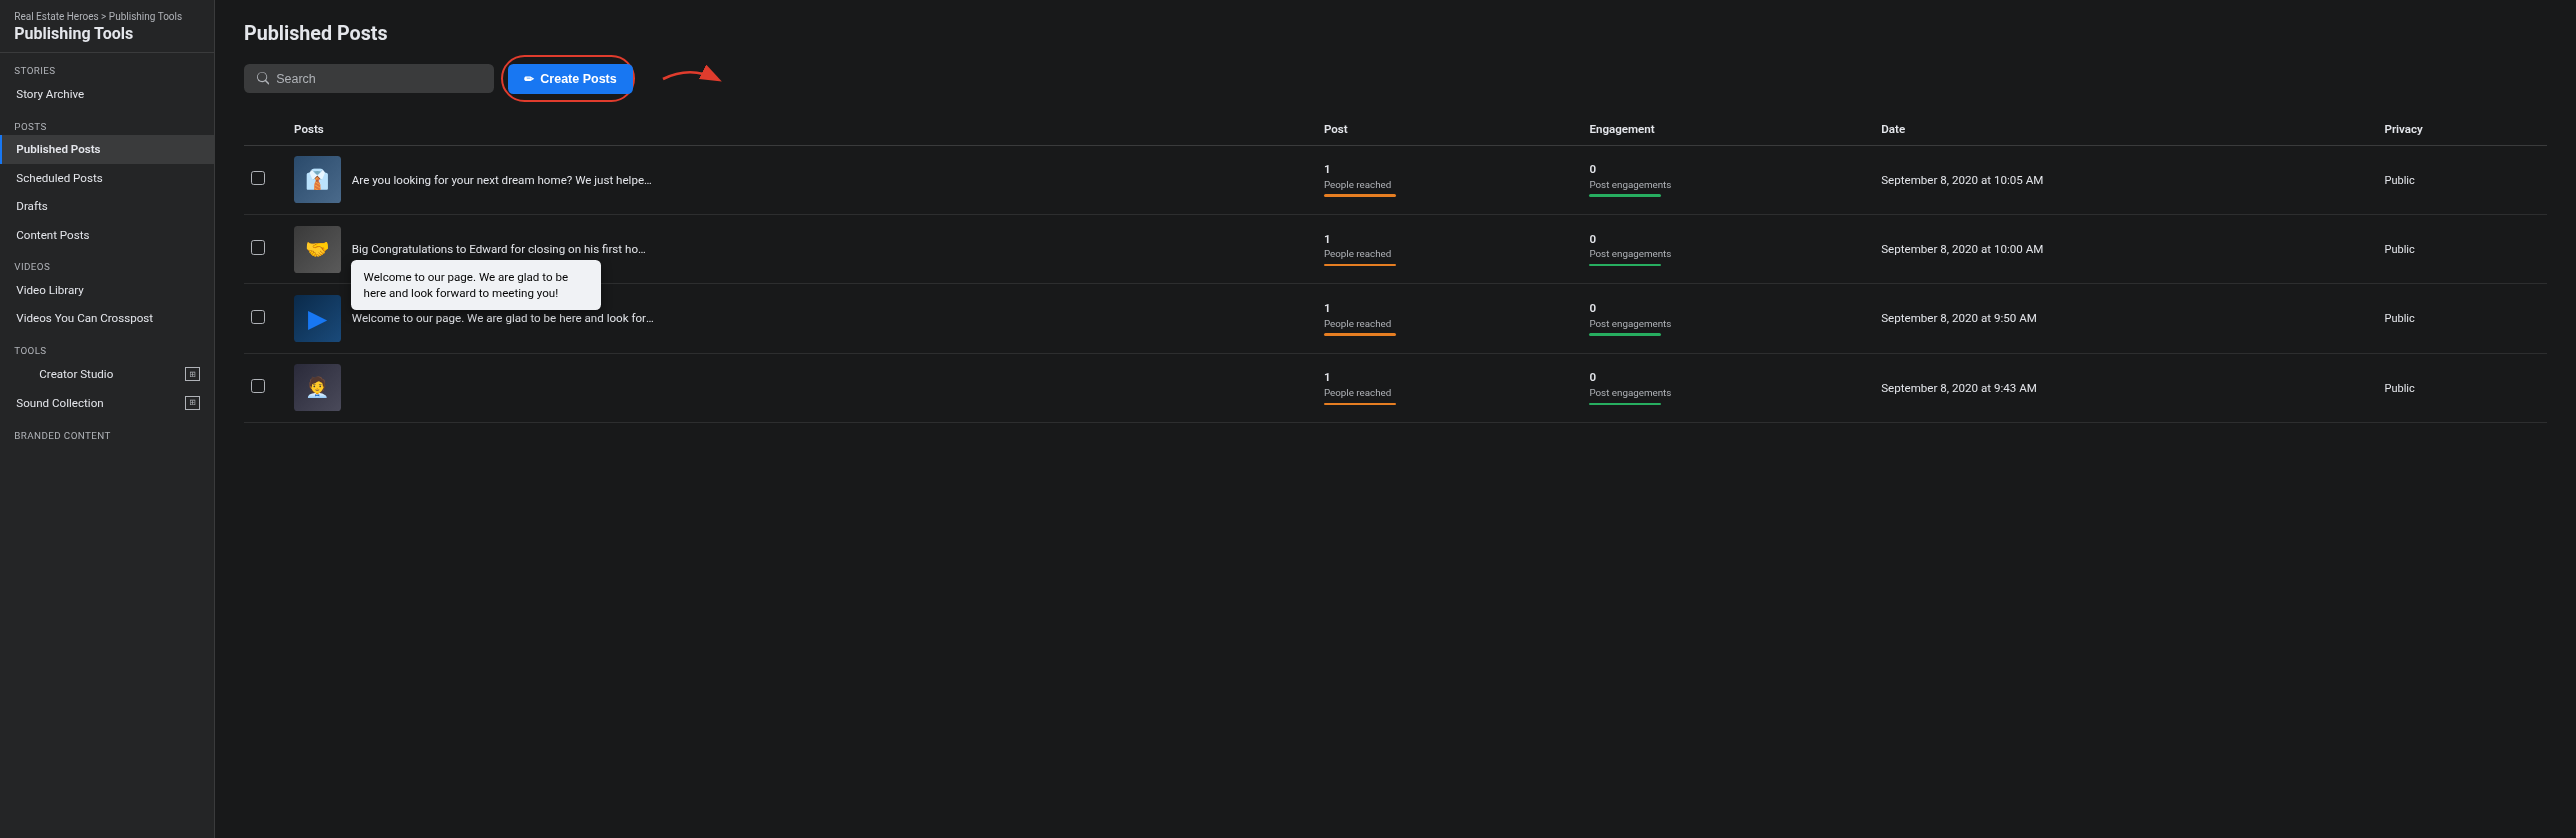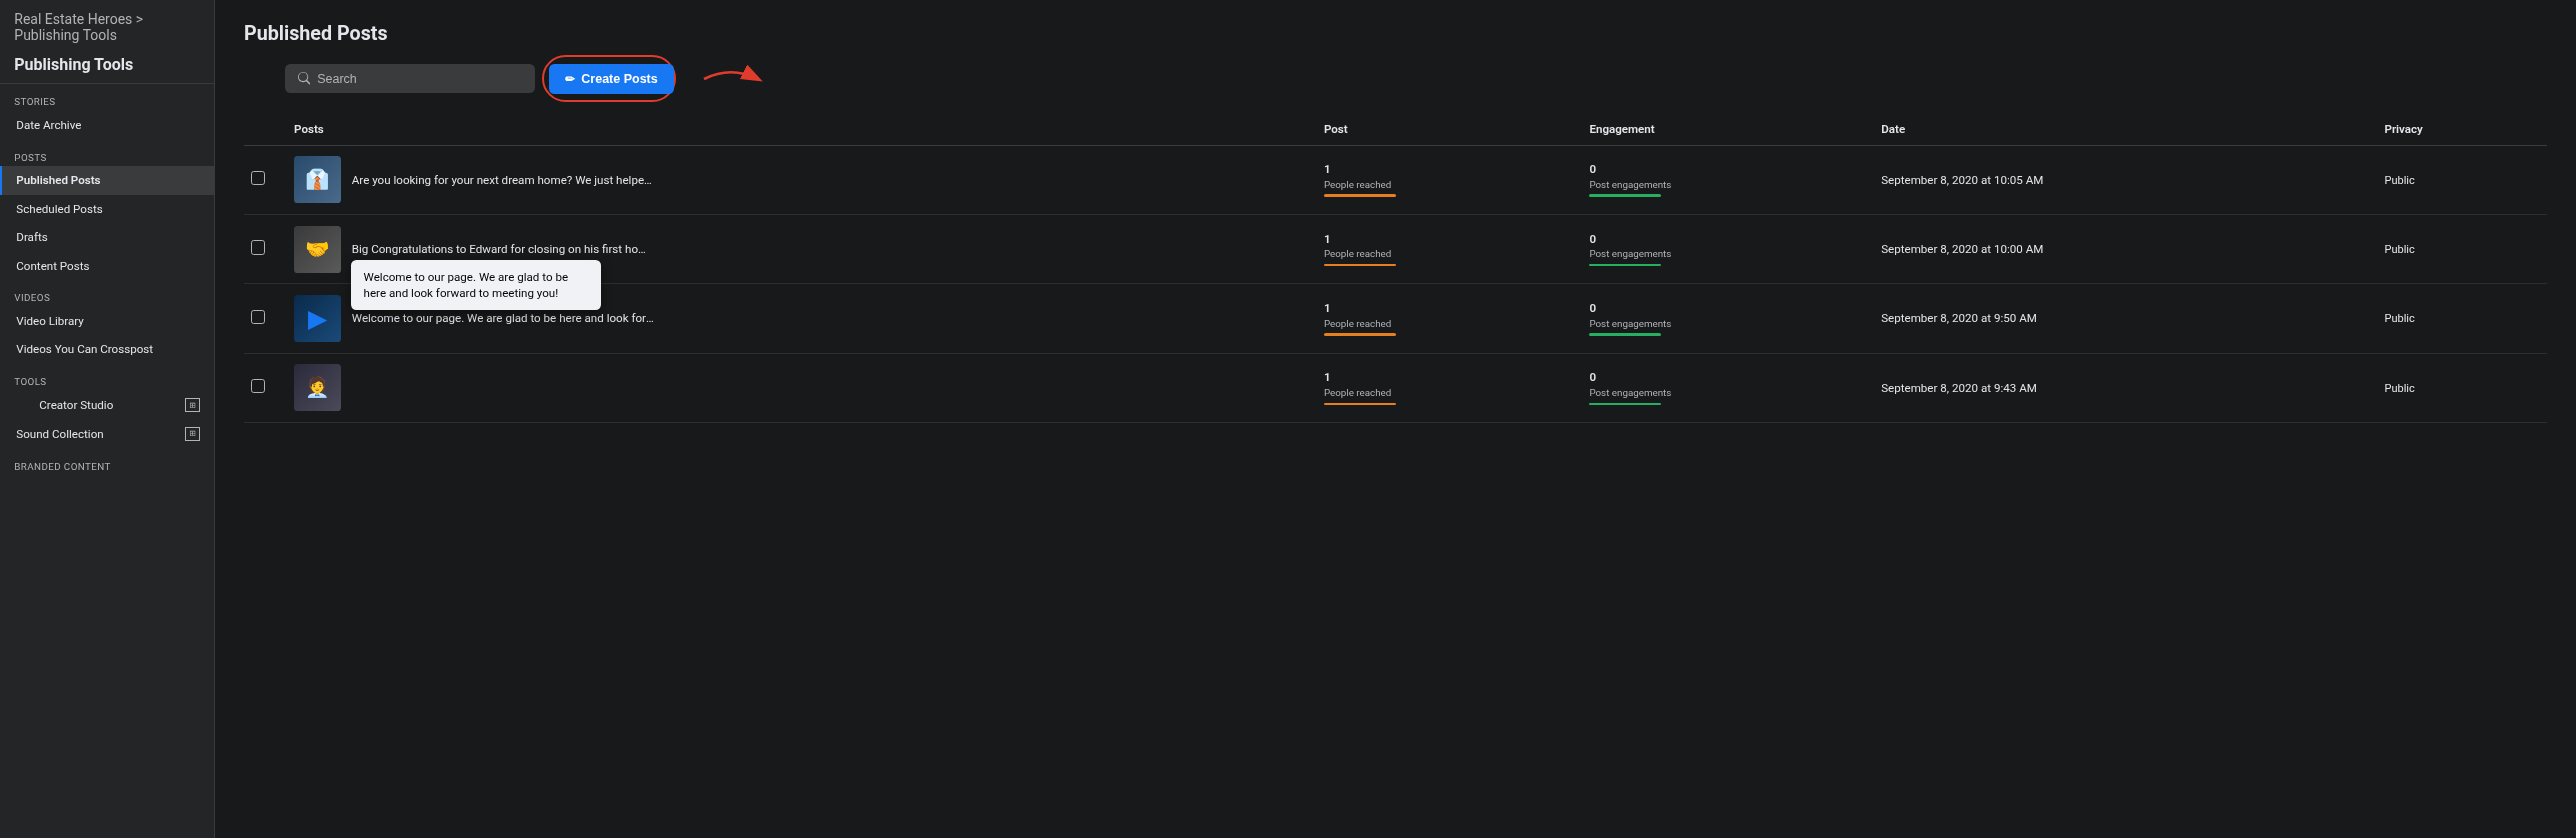--- a/index.html
+++ b/index.html
@@ -22,23 +22,23 @@
       display: flex;
       flex-direction: column;
       overflow-y: auto;
       padding-bottom: 18px;
     }
     .sidebar-header {
       padding: 10.7px 14.3px 9px;
       border-bottom: 0.9px solid #3a3b3c;
     }
     .sidebar-breadcrumb {
-      font-size: 14px;
+      font-size: 10px;
       color: #1877f2;
-      margin-bottom: 12px;
+      margin-bottom: 2px;
     }
     .sidebar-breadcrumb span {
       color: #b0b3b8;
     }
     .sidebar-title {
       font-size: 16px;
       font-weight: 700;
       color: #e4e6eb;
     }
 
@@ -91,21 +91,20 @@
       margin-bottom: 16px;
     }
 
     
     .toolbar {
       display: flex;
       align-items: center;
       gap: 14.3px;
       margin-bottom: 16px;
       position: relative;
-      margin-left: 41px;
     }
     .search-box {
       display: flex;
       align-items: center;
       background: #3a3b3c;
       border-radius: 5.4px;
       padding: 7.2px 12.5px;
       gap: 7.2px;
       width: 250px;
     }
@@ -310,21 +309,21 @@
 <aside class="sidebar">
   <div class="sidebar-header">
     <div class="sidebar-breadcrumb">
       <span style="cursor:pointer;">Real Estate Heroes</span><span> &gt; </span><span style="color:#b0b3b8;">Publishing Tools</span>
     </div>
     <div class="sidebar-title">Publishing Tools</div>
   </div>
 
   <div class="sidebar-section-label">Stories</div>
   <div class="sidebar-item">
-    <span>Date Archive</span>
+    <span>Story Archive</span>
   </div>
 
   <div class="sidebar-section-label">Posts</div>
   <div class="sidebar-item active">
     <span>Published Posts</span>
   </div>
   <div class="sidebar-item">
     <span>Scheduled Posts</span>
   </div>
   <div class="sidebar-item">

